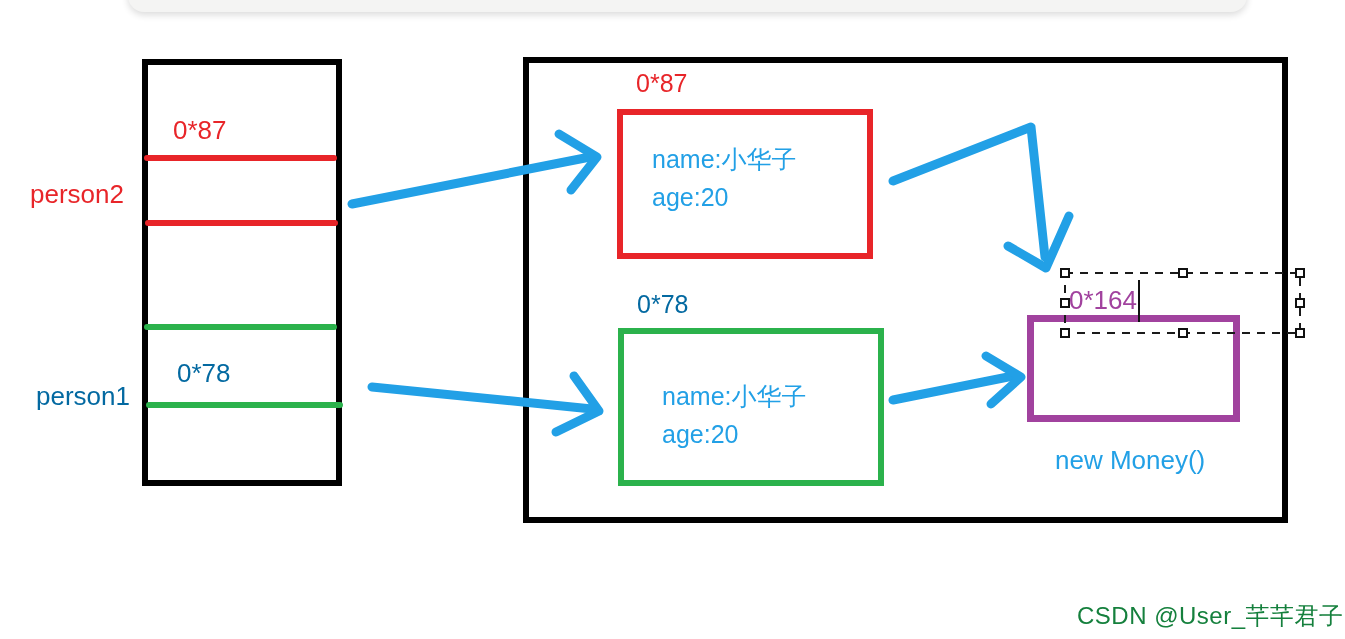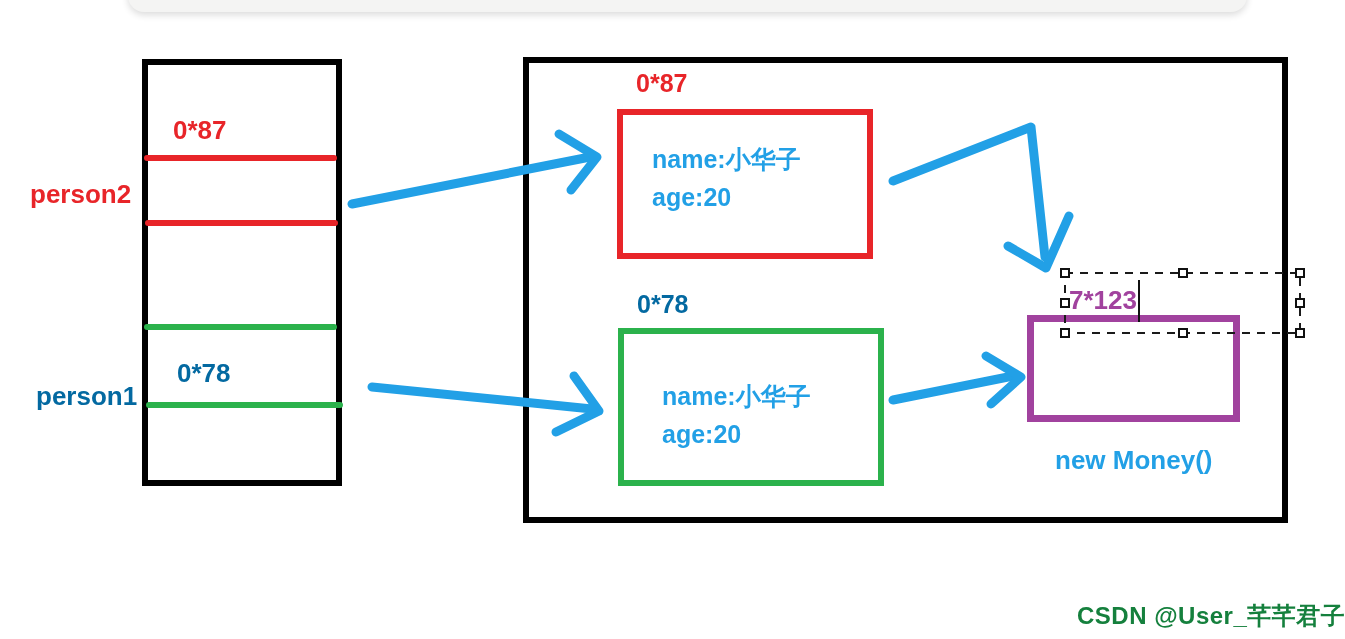--- a/index.html
+++ b/index.html
@@ -1,18 +1,18 @@
 <!DOCTYPE html>
 <html><head>
 <meta charset="utf-8">
 <style>
   html,body{margin:0;padding:0;background:#fff;}
   .canvas{position:relative;width:1345px;height:639px;background:#ffffff;overflow:hidden;
           font-family:"Liberation Sans","DejaVu Sans",sans-serif;}
-  .abs{position:absolute;font-weight:bold;}
+  .abs{position:absolute;}
 
   
   .topbar{left:128px;top:-20px;width:1119px;height:32px;background:#f4f4f3;
           border-radius:0 0 16px 16px;box-shadow:0 3px 7px rgba(0,0,0,0.14);}
 
   
   .frame{border:6px solid #000;box-sizing:border-box;background:transparent;}
   .stack-frame{left:142px;top:59px;width:200px;height:427px;}
   .heap-frame{left:523px;top:57px;width:765px;height:466px;}
 
@@ -74,21 +74,21 @@
   <div class="abs obj87-box"></div>
   <div class="abs field blue-t" style="left:652px;top:143px;">name:小华子</div>
   <div class="abs field blue-t" style="left:652px;top:183px;">age:20</div>
 
   <div class="abs lbl green-t" style="left:637px;top:291px;font-size:25px;">0*78</div>
   <div class="abs obj78-box"></div>
   <div class="abs field blue-t" style="left:662px;top:380px;">name:小华子</div>
   <div class="abs field blue-t" style="left:662px;top:420px;">age:20</div>
 
   <div class="abs money-box"></div>
-  <div class="abs lbl purple-t" style="left:1069px;top:286px;">7*123</div>
+  <div class="abs lbl purple-t" style="left:1069px;top:286px;">0*164</div>
   <div class="abs caret"></div>
   <div class="abs lbl blue-t" style="left:1055px;top:446px;">new Money()</div>
 
   <svg class="overlay" width="1345" height="639" viewBox="0 0 1345 639">
     <g stroke="#22a0e6" stroke-width="9" fill="none" stroke-linecap="round" stroke-linejoin="round">
       <g>
         <path d="M352 204 L590 157"></path>
         <path d="M559 134 L597 157 L571 190"></path>
       </g>
       <g>

